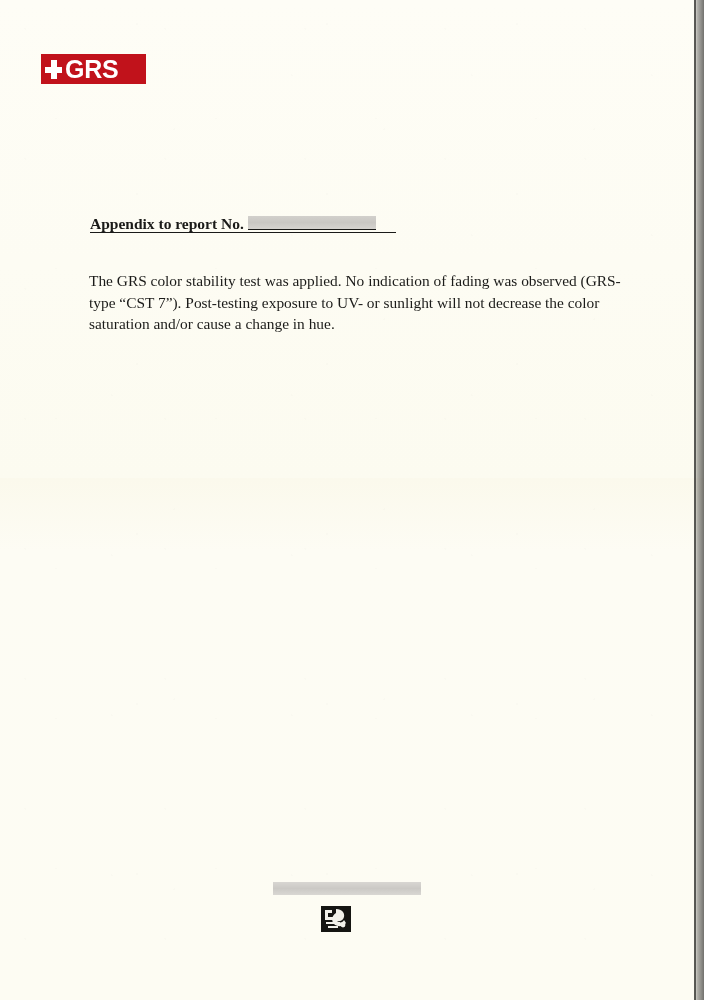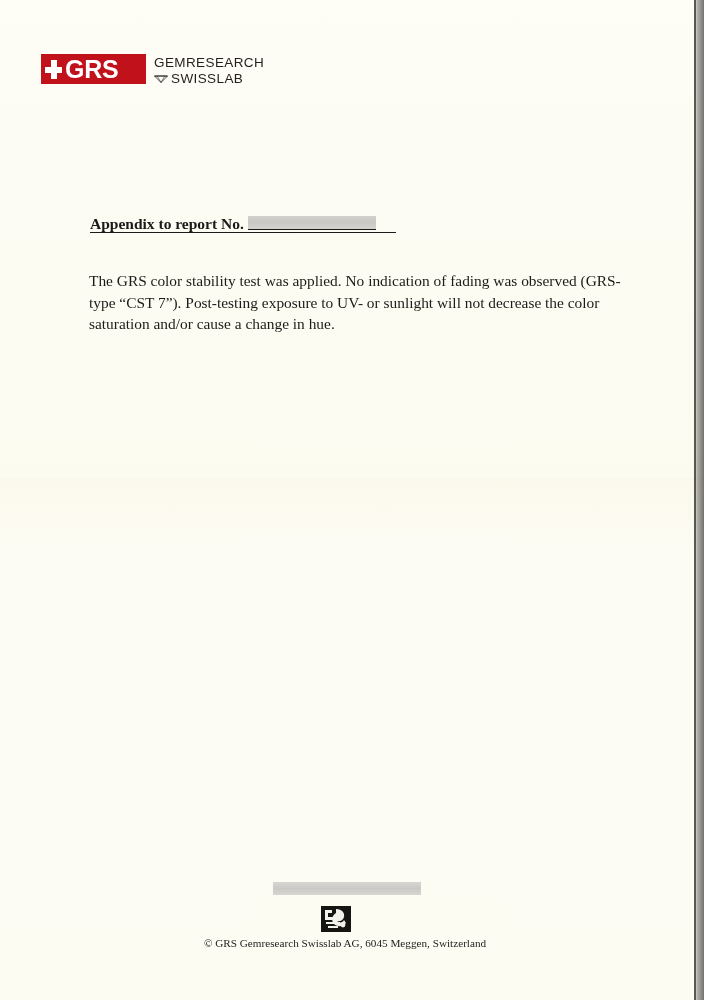--- a/index.html
+++ b/index.html
@@ -214,50 +214,37 @@
   <div id="paper-grain"></div>
 
   <div id="letterhead">
     <div class="grs-mark">
       <span class="swiss-cross">
         <span class="bar-h"></span>
         <span class="bar-v"></span>
       </span>
       <span class="grs-word">GRS</span>
     </div>
-    <div id="letterhead-text">
-      <div class="line1">GEMRESEARCH</div>
-      <div class="line2">
-        <svg class="diamond-icon" viewBox="0 0 28 18">
-          <polygon points="1,4 27,4 14,17" fill="none" stroke="#231f1d" stroke-width="1.6"></polygon>
-          <line x1="1" y1="4" x2="27" y2="4" stroke="#231f1d" stroke-width="1.6"></line>
-          <line x1="6.5" y1="4" x2="14" y2="17" stroke="#231f1d" stroke-width="1.1"></line>
-          <line x1="21.5" y1="4" x2="14" y2="17" stroke="#231f1d" stroke-width="1.1"></line>
-        </svg>
-        <span>SWISSLAB</span>
-      </div>
-    </div>
   </div>
 
   <div id="appendix-heading">
     <span class="label">Appendix to report No.</span><span id="report-no-redaction"></span>
   </div>
   <div id="heading-underline"></div>
 
   <p id="body-text">The GRS color stability test was applied. No indication of fading was observed (GRS-type “CST 7”). Post-testing exposure to UV- or sunlight will not decrease the color saturation and/or cause a change in hue.</p>
 
   <div id="footer-redaction"></div>
 
   <svg id="footer-seal" viewBox="0 0 30 26">
     <rect x="0" y="0" width="30" height="26" fill="#151512"></rect>
     <path d="M4 4 h7 v3 h-4 v4 h5 v3 h-8 z" fill="#f2f1ea"></path>
     <path d="M15 3 c6 0 9 4 8 8 c-1 4 -5 5 -7 4 c3 3 6 1 7 -1 l2 3 c-3 4 -9 4 -12 1 c-3 -3 -2 -9 2 -11 z" fill="#f2f1ea"></path>
     <path d="M5 16 h14 v2 h-14 z" fill="#f2f1ea"></path>
     <path d="M7 20 h10 v2 h-10 z" fill="#f2f1ea"></path>
     <circle cx="22" cy="19" r="2.4" fill="#f2f1ea"></circle>
   </svg>
 
-  <div id="footer-copyright">© GRS Gemresearch Swisslab AG, 6045 Meggen, Switzerland</div>
 
   <div id="scan-edge"></div>
   <div id="scan-edge-line"></div>
 
 </div>
 
 </body></html>

